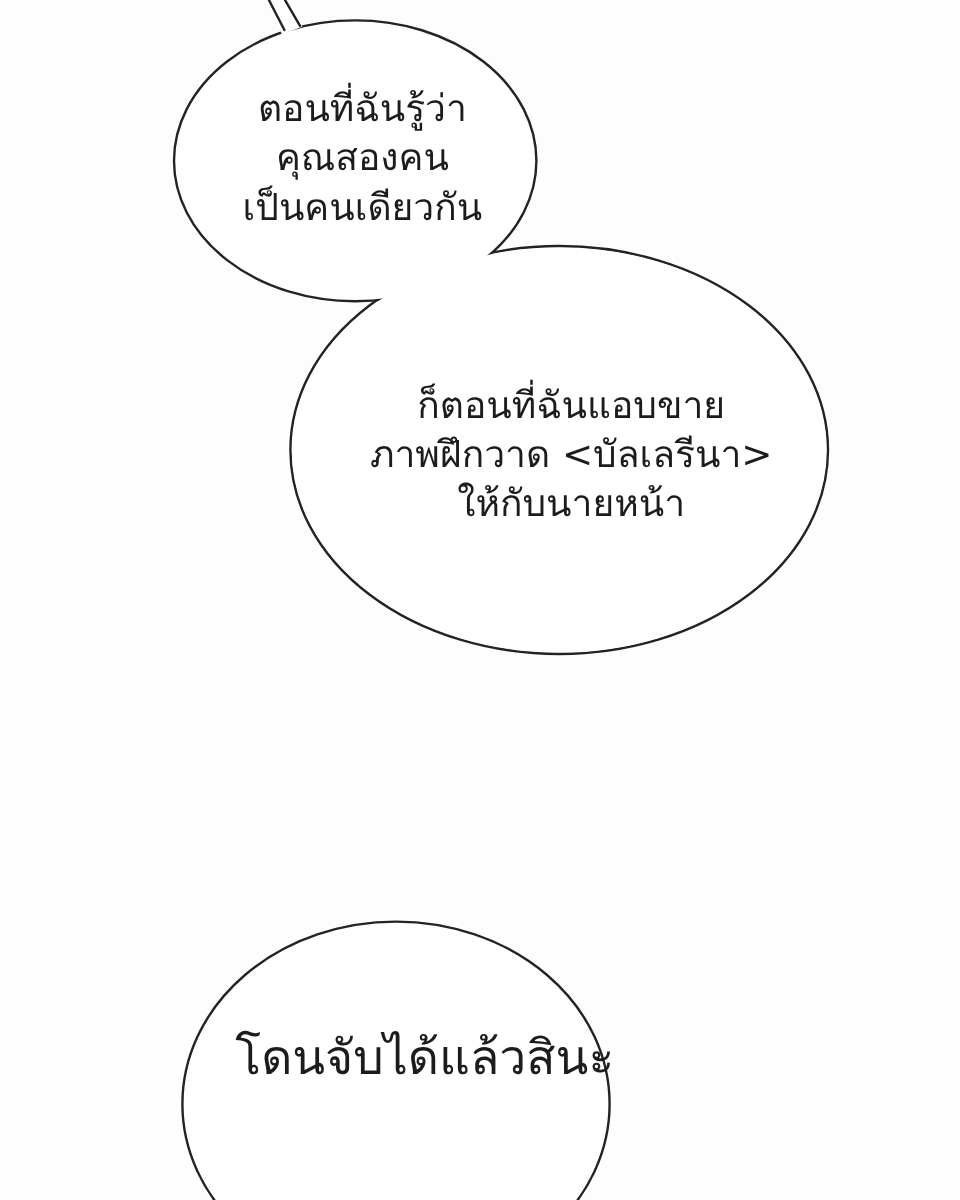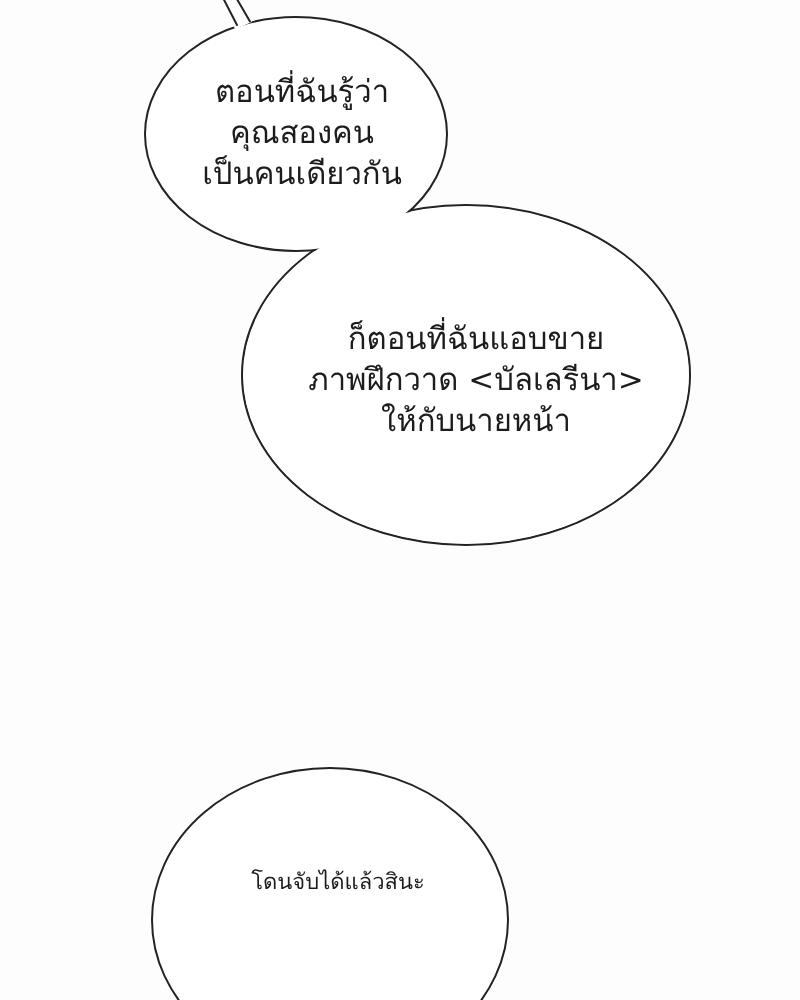--- a/index.html
+++ b/index.html
@@ -44,21 +44,21 @@
     stroke-linecap: round;
   }
   .bubble-text {
     position: absolute;
     text-align: center;
     color: var(--text);
     font-weight: 400;
   }
   .bubble-text.top    { left: 142px; top: 71px;  width: 320px; font-size: 31px; line-height: 41px; }
   .bubble-text.middle { left: 256px; top: 318px; width: 440px; font-size: 31px; line-height: 41px; }
-  .bubble-text.bottom { left: 133px; top: 860px; width: 410px; font-size: 22px; line-height: 44px; }
+  .bubble-text.bottom { left: 149px; top: 860px; width: 410px; font-size: 40px; line-height: 44px; }
   .speech-line { white-space: nowrap; }
 </style>
 </head>
 <body>
 
 <div class="panel">
 
   <svg class="artwork" viewBox="0 0 800 1000" xmlns="http://www.w3.org/2000/svg">
 
     <ellipse class="bubble-shape" cx="466" cy="375" rx="224" ry="170"></ellipse>

